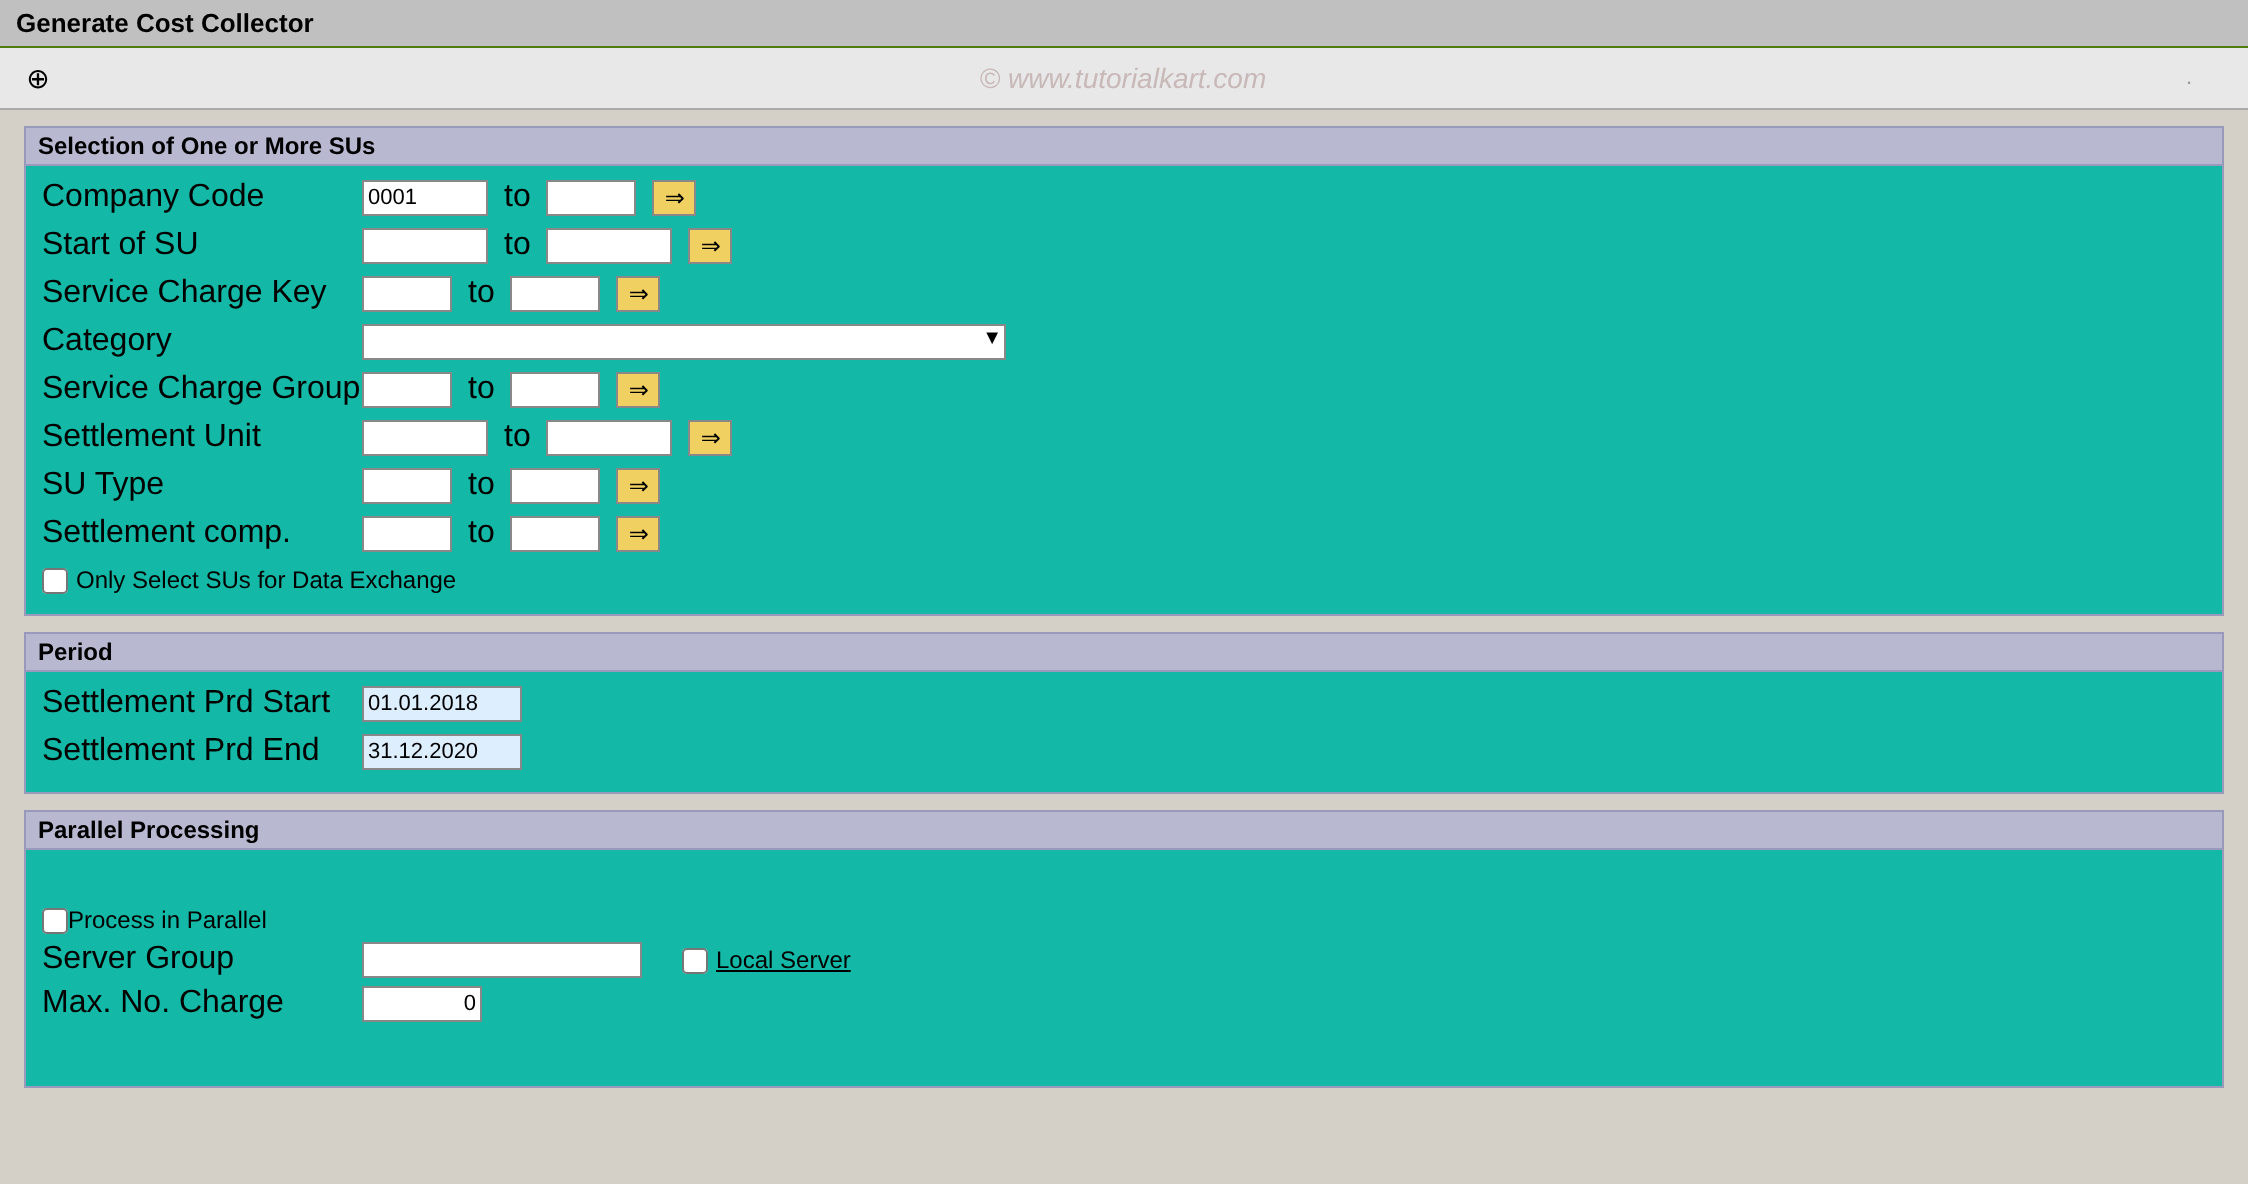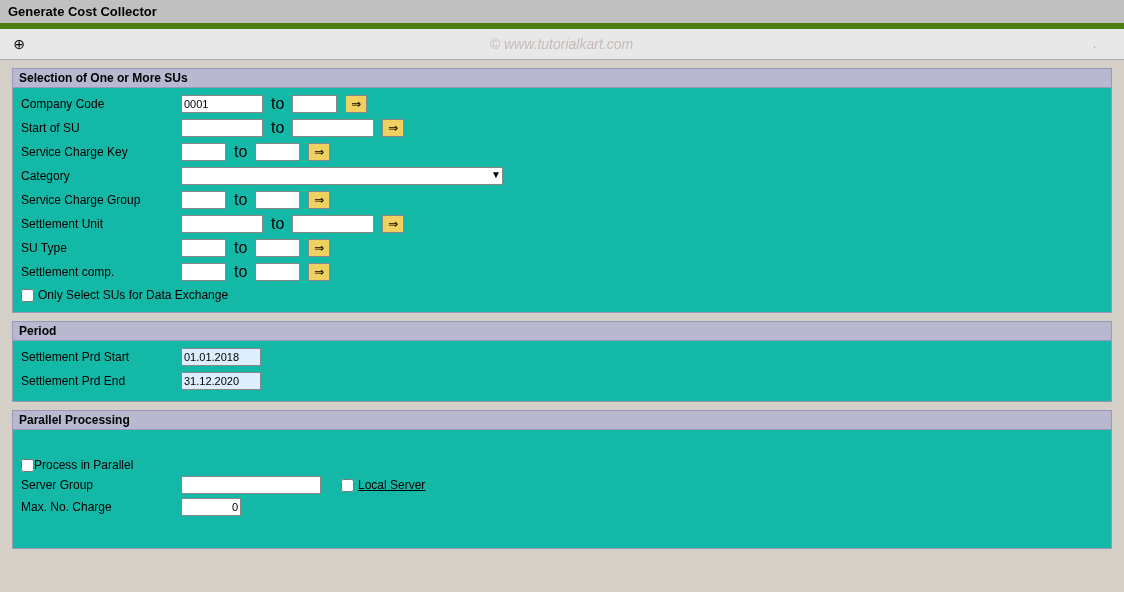--- a/index.html
+++ b/index.html
@@ -8,21 +8,21 @@
       font-size: 12px;
       background: #c0c0c0;
       width: 1124px;
       min-height: 592px;
     }
     .title-bar {
       background: #c0c0c0;
       padding: 4px 8px;
       font-weight: bold;
       font-size: 13px;
-      border-bottom: 6px solid #4d7c0f;
+      border-bottom: 1px solid #4d7c0f;
     }
     .toolbar {
       background: #e8e8e8;
       padding: 4px 8px;
       display: flex;
       align-items: center;
       border-bottom: 1px solid #aaa;
     }
     .toolbar-icon {
       width: 22px;
@@ -62,32 +62,32 @@
     }
     .form-row {
       display: flex;
       align-items: center;
       margin-bottom: 4px;
       min-height: 20px;
     }
     .field-label {
       width: 160px;
       min-width: 160px;
-      font-size: 12px;
+      font-size: 16px;
       color: #000;
     }
     .field-input {
       border: 1px solid #888;
       background: #fff;
       height: 18px;
       font-size: 11px;
       padding: 0 2px;
     }
     .field-input.small { width: 45px; }
-    .field-input.medium { width: 82px; }
+    .field-input.medium { width: 63px; }
     .to-label {
       margin: 0 8px;
       font-size: 16px;
     }
     .arrow-btn {
       margin-left: 8px;
       width: 22px;
       height: 18px;
       background: #f0d060;
       border: 1px solid #888;

